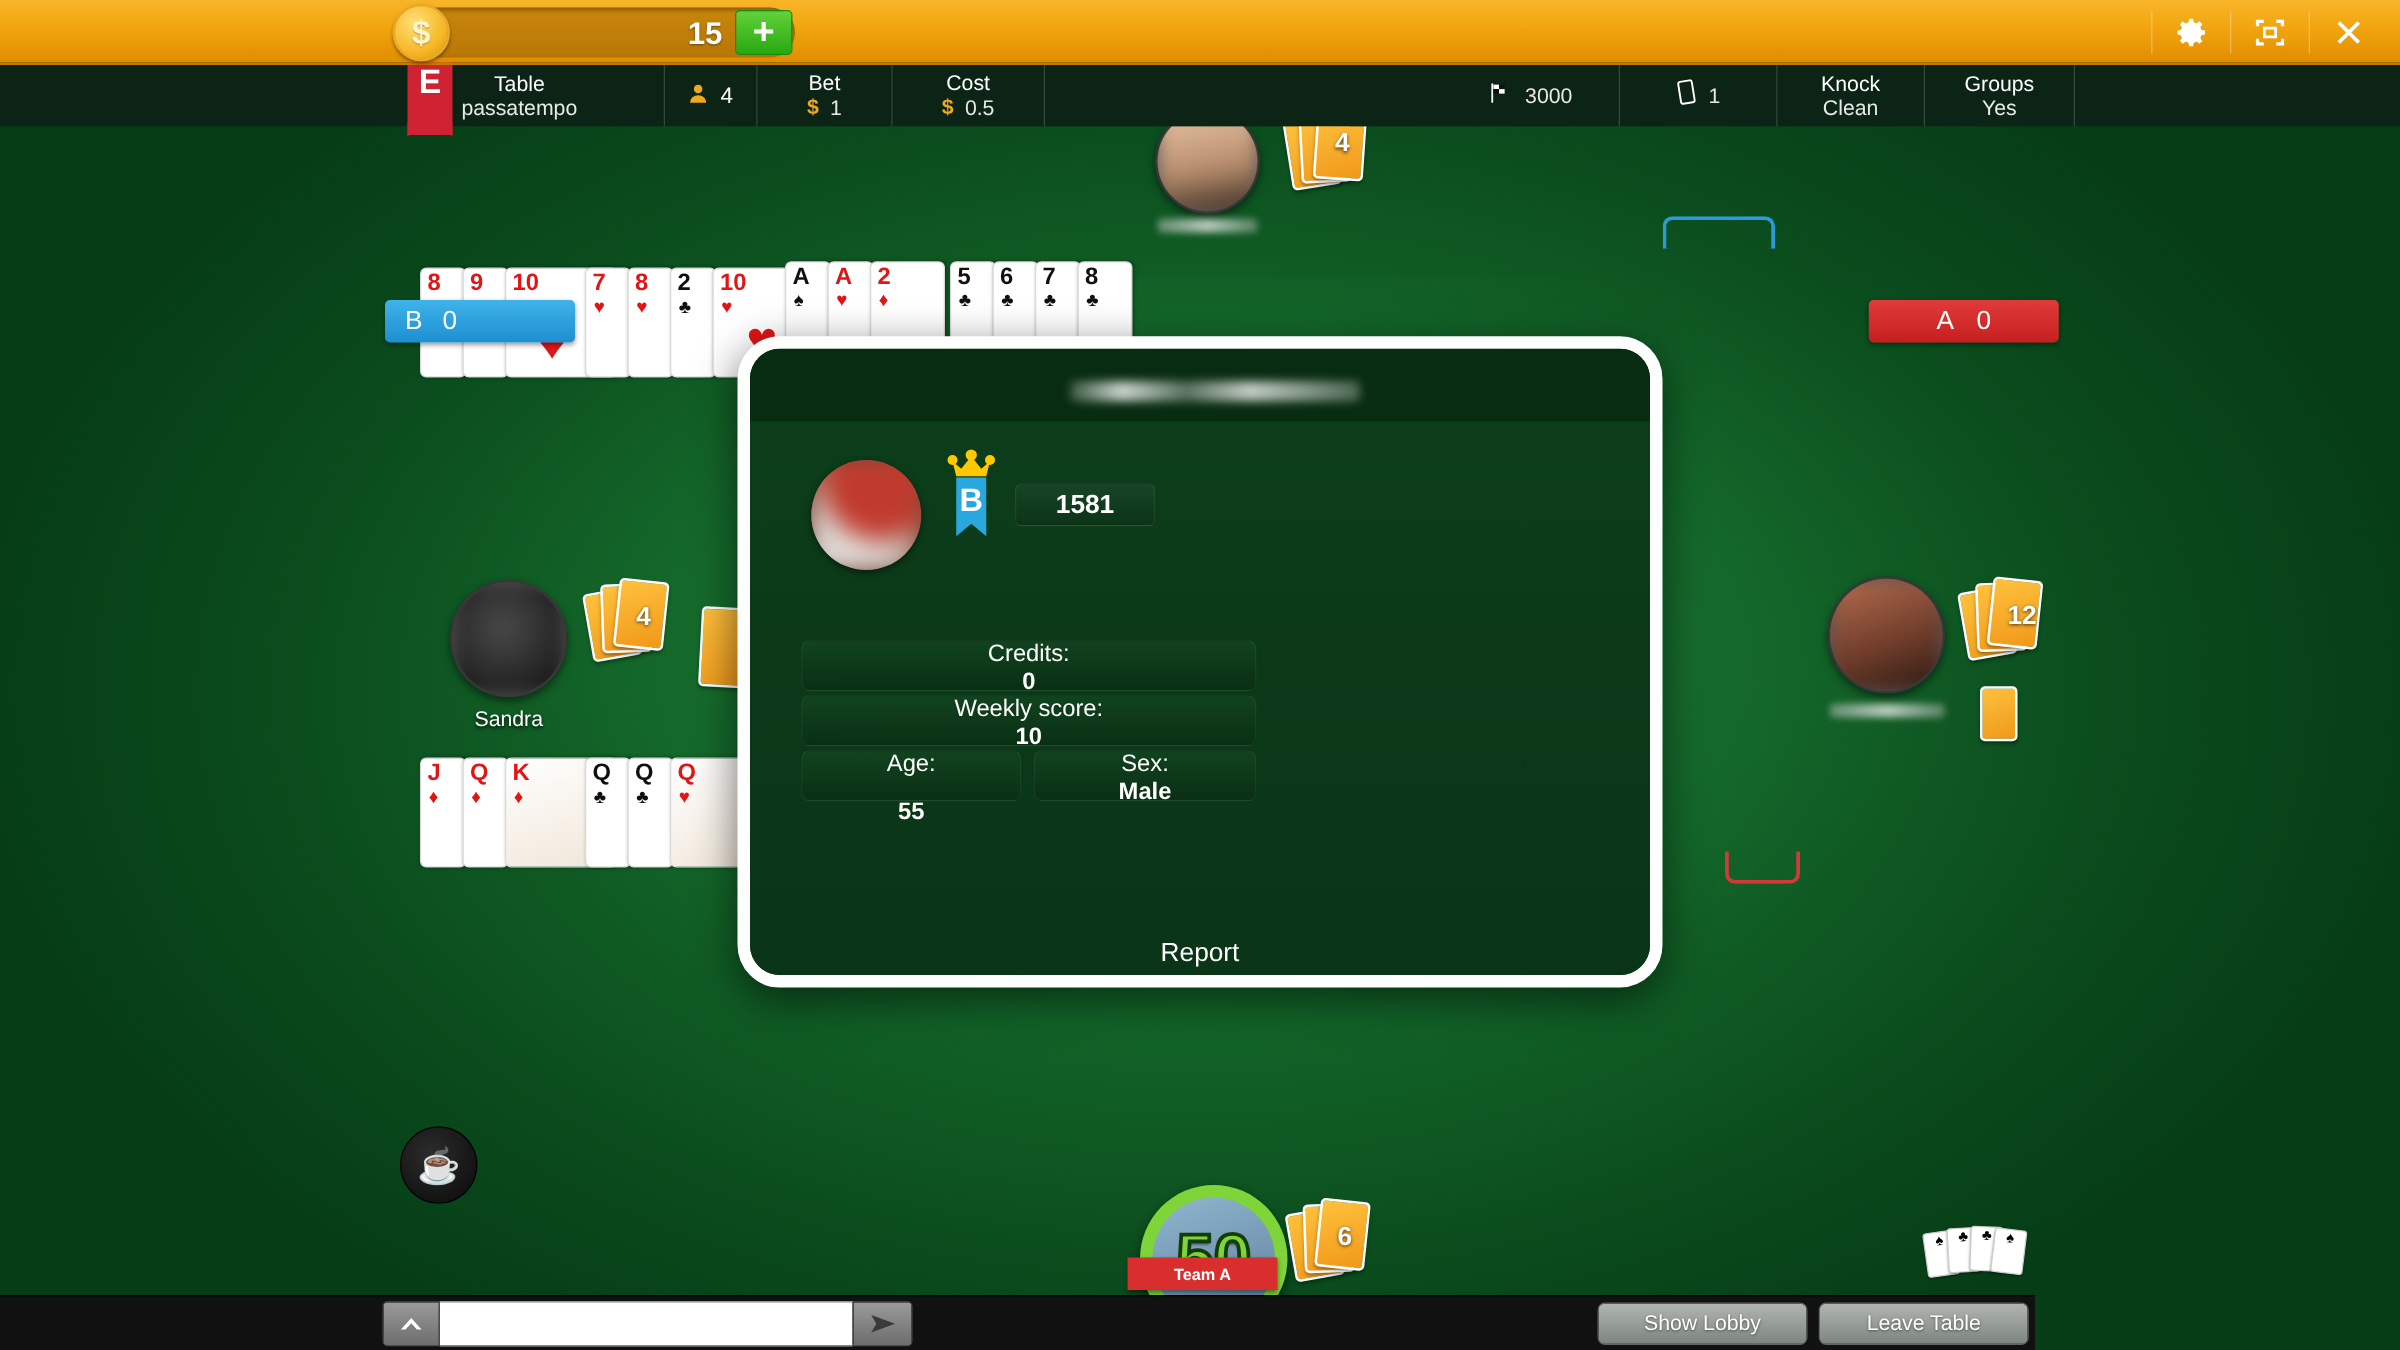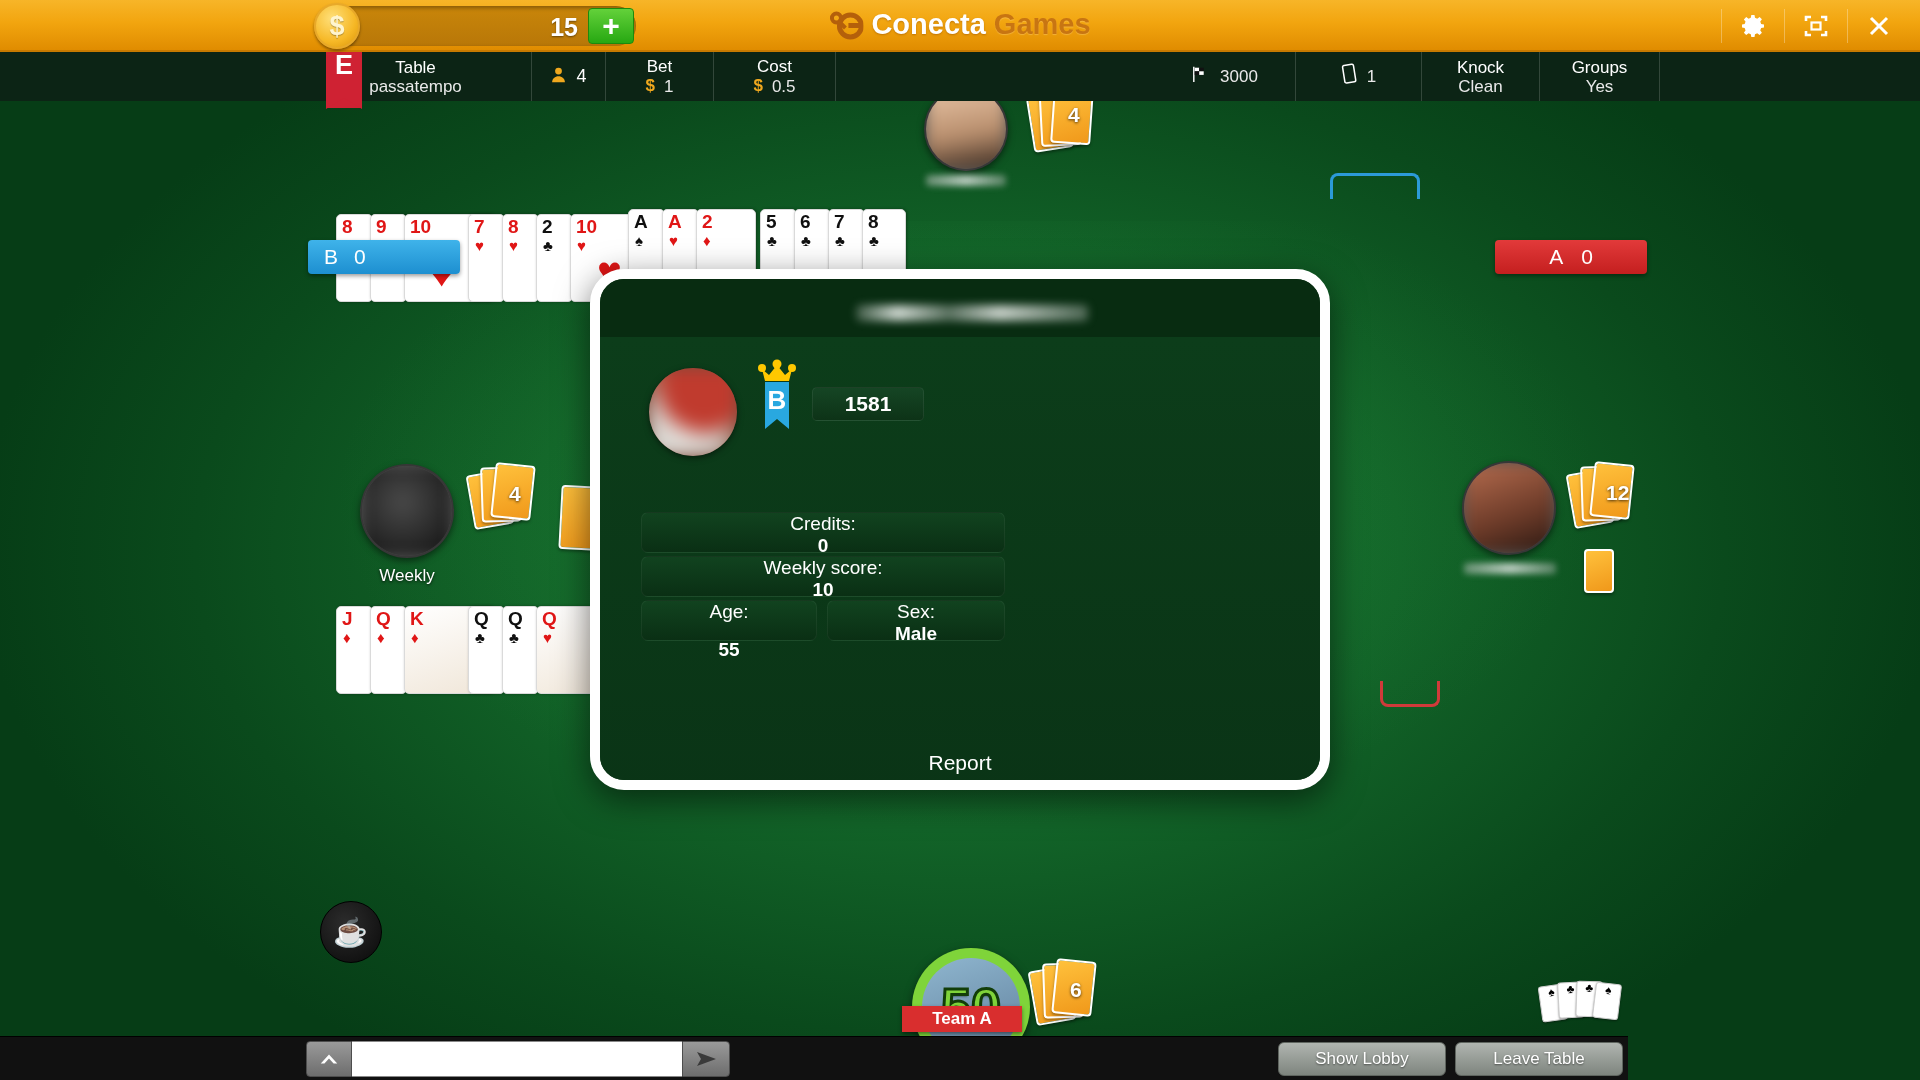--- a/index.html
+++ b/index.html
@@ -189,21 +189,21 @@
     background:linear-gradient(160deg,#8fb6cf,#5f7f9b);
     display:flex; align-items:center; justify-content:center;
     position:relative; overflow:hidden;
   }
   #token-num{
     font-size:54px; font-weight:bold; color:#7fd43a;
     -webkit-text-stroke:3px #123d08; text-shadow:0 2px 2px rgba(0,0,0,.5);
   }
   #token-team{
     position:absolute; left:902px; top:1006px; width:120px; height:26px;
-    background:#d92e2e; color:#fff; font-size:17px; font-weight:bold;
+    background:#d92e2e; color:#fff; font-size:13px; font-weight:bold;
     display:flex; align-items:center; justify-content:center;
     box-shadow:0 2px 4px rgba(0,0,0,.45); z-index:16;
   }
 
   
   #bottombar{
     position:absolute; left:0; bottom:0; width:1628px; height:44px;
     background:#111;
     z-index:45;
     border-top:1px solid #000;
@@ -323,32 +323,20 @@
 </head>
 <body>
 
 <div id="topbar">
   <div class="coinwrap">
     <div class="coin">$</div>
     <div class="coinval">15</div>
     <div class="plusbtn">+</div>
   </div>
 
-  <div id="logo">
-    <span class="logo-mark">
-      <svg viewBox="0 0 34 30" width="34" height="30">
-        <circle cx="21" cy="16" r="11" fill="none" stroke="#b4600b" stroke-width="5"></circle>
-        <rect x="19" y="13" width="12" height="5" fill="#b4600b"></rect>
-        <circle cx="7" cy="8" r="4.5" fill="none" stroke="#b4600b" stroke-width="4"></circle>
-        <path d="M9 11 L16 18" stroke="#b4600b" stroke-width="4" fill="none"></path>
-      </svg>
-    </span>
-    <span class="logo-a">Conecta</span>
-    <span class="logo-b">Games</span>
-  </div>
 
   <div class="wbtns">
     <div class="wsep"></div>
     <div class="wbtn">
       <svg viewBox="0 0 26 26" width="26" height="26" fill="#fff">
         <path d="M13 8.6a4.4 4.4 0 100 8.8 4.4 4.4 0 000-8.8zm0 6.8a2.4 2.4 0 110-4.8 2.4 2.4 0 010 4.8z"></path>
         <path d="M24 14.6v-3.2l-2.9-.5a8.6 8.6 0 00-.9-2.2l1.7-2.4-2.3-2.3-2.4 1.7c-.7-.4-1.4-.7-2.2-.9L14.5 2h-3.2l-.5 2.8c-.8.2-1.5.5-2.2.9L6.2 4.1 3.9 6.4l1.7 2.4c-.4.7-.7 1.4-.9 2.2L2 11.4v3.2l2.7.5c.2.8.5 1.5.9 2.2l-1.7 2.4 2.3 2.3 2.4-1.7c.7.4 1.4.7 2.2.9l.5 2.8h3.2l.5-2.8c.8-.2 1.5-.5 2.2-.9l2.4 1.7 2.3-2.3-1.7-2.4c.4-.7.7-1.4.9-2.2l2.9-.5z"></path>
       </svg>
     </div>
     <div class="wsep"></div>
@@ -455,21 +443,21 @@
   <div class="fan" style="left:1030px;top:-12px">
     <div class="fanc" style="left:0;top:6px;transform:rotate(-9deg)"></div>
     <div class="fanc" style="left:10px;top:2px;transform:rotate(-3deg)"></div>
     <div class="fanc" style="left:22px;top:0;transform:rotate(4deg)"></div>
     <div class="fancount" style="left:38px;top:14px">4</div>
   </div>
 
   <div class="avatar" style="left:360px;top:363px;width:94px;height:94px">
     <div class="av-blur" style="background:radial-gradient(circle at 45% 40%,#4a4a4a,#0f0f0f)"></div>
   </div>
-  <div class="pname" style="left:348px;top:465px;width:118px">Weekly</div>
+  <div class="pname" style="left:348px;top:465px;width:118px">Sandra</div>
   <div class="fan" style="left:470px;top:363px">
     <div class="fanc" style="left:0;top:8px;transform:rotate(-10deg)"></div>
     <div class="fanc" style="left:11px;top:3px;transform:rotate(-2deg)"></div>
     <div class="fanc" style="left:23px;top:0;transform:rotate(6deg)"></div>
     <div class="fancount" style="left:39px;top:18px">4</div>
   </div>
   <div class="fanc" style="position:absolute;left:560px;top:385px;width:46px;height:64px;transform:rotate(3deg)"></div>
 
   <div class="avatar" style="left:1462px;top:360px;width:94px;height:94px">
     <div class="av-blur" style="background:linear-gradient(160deg,#b76d4f,#6b3a28 60%,#2a1812)"></div>

